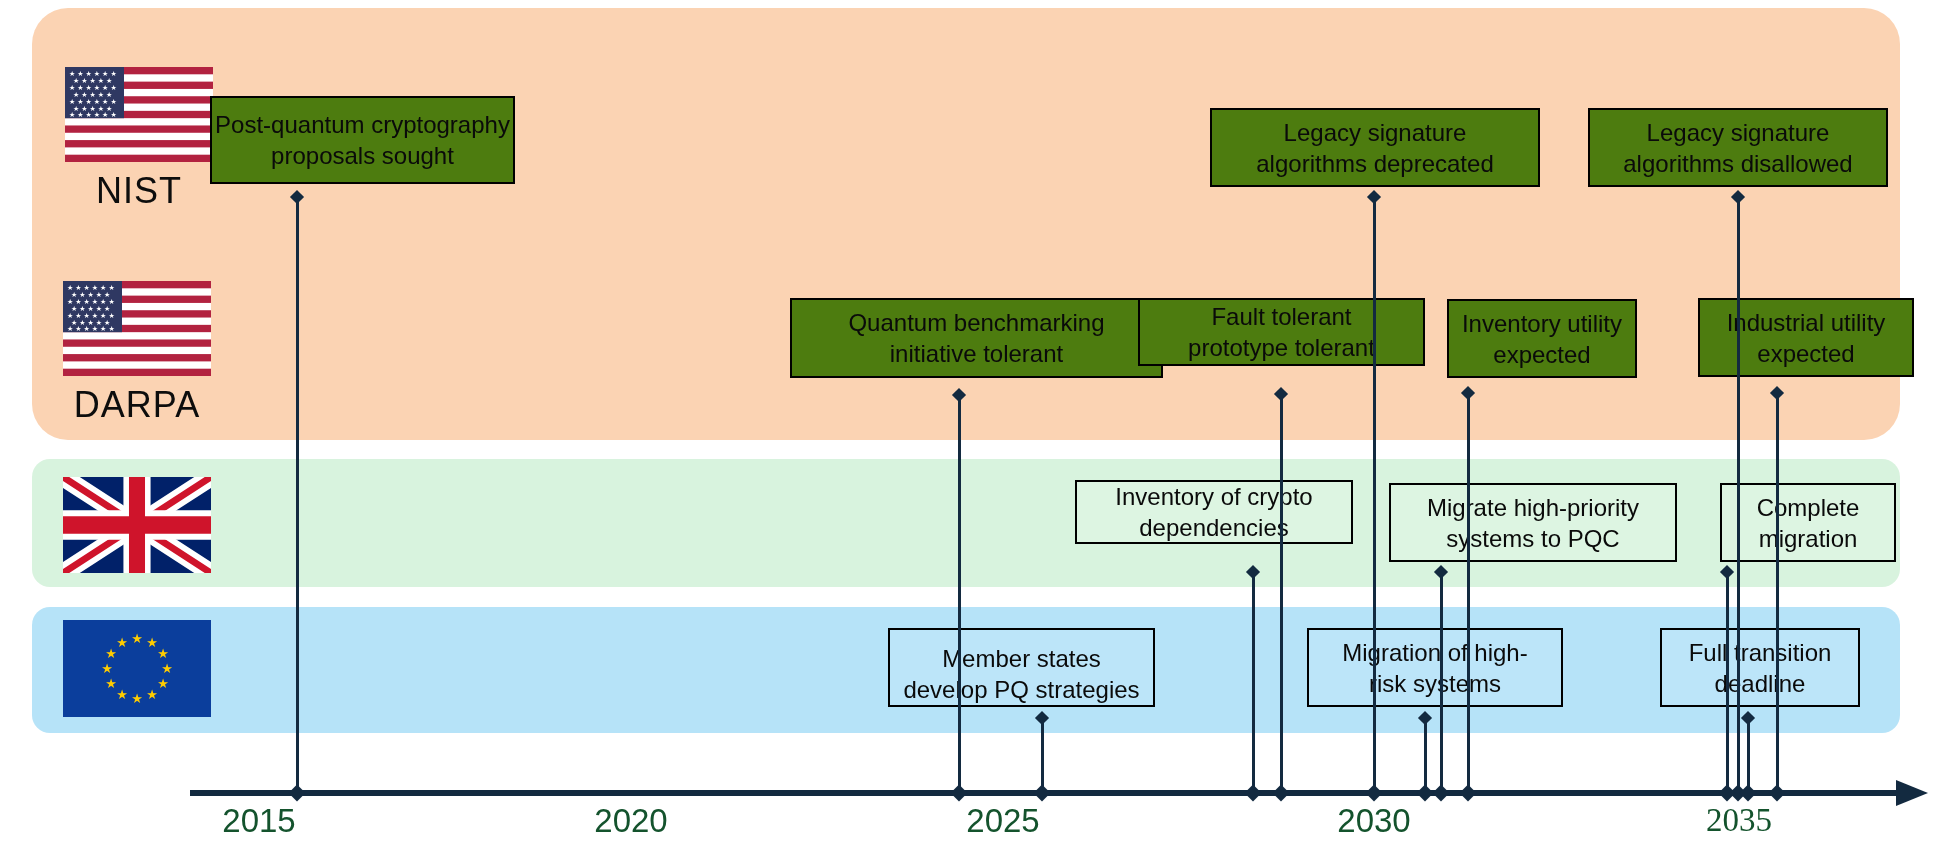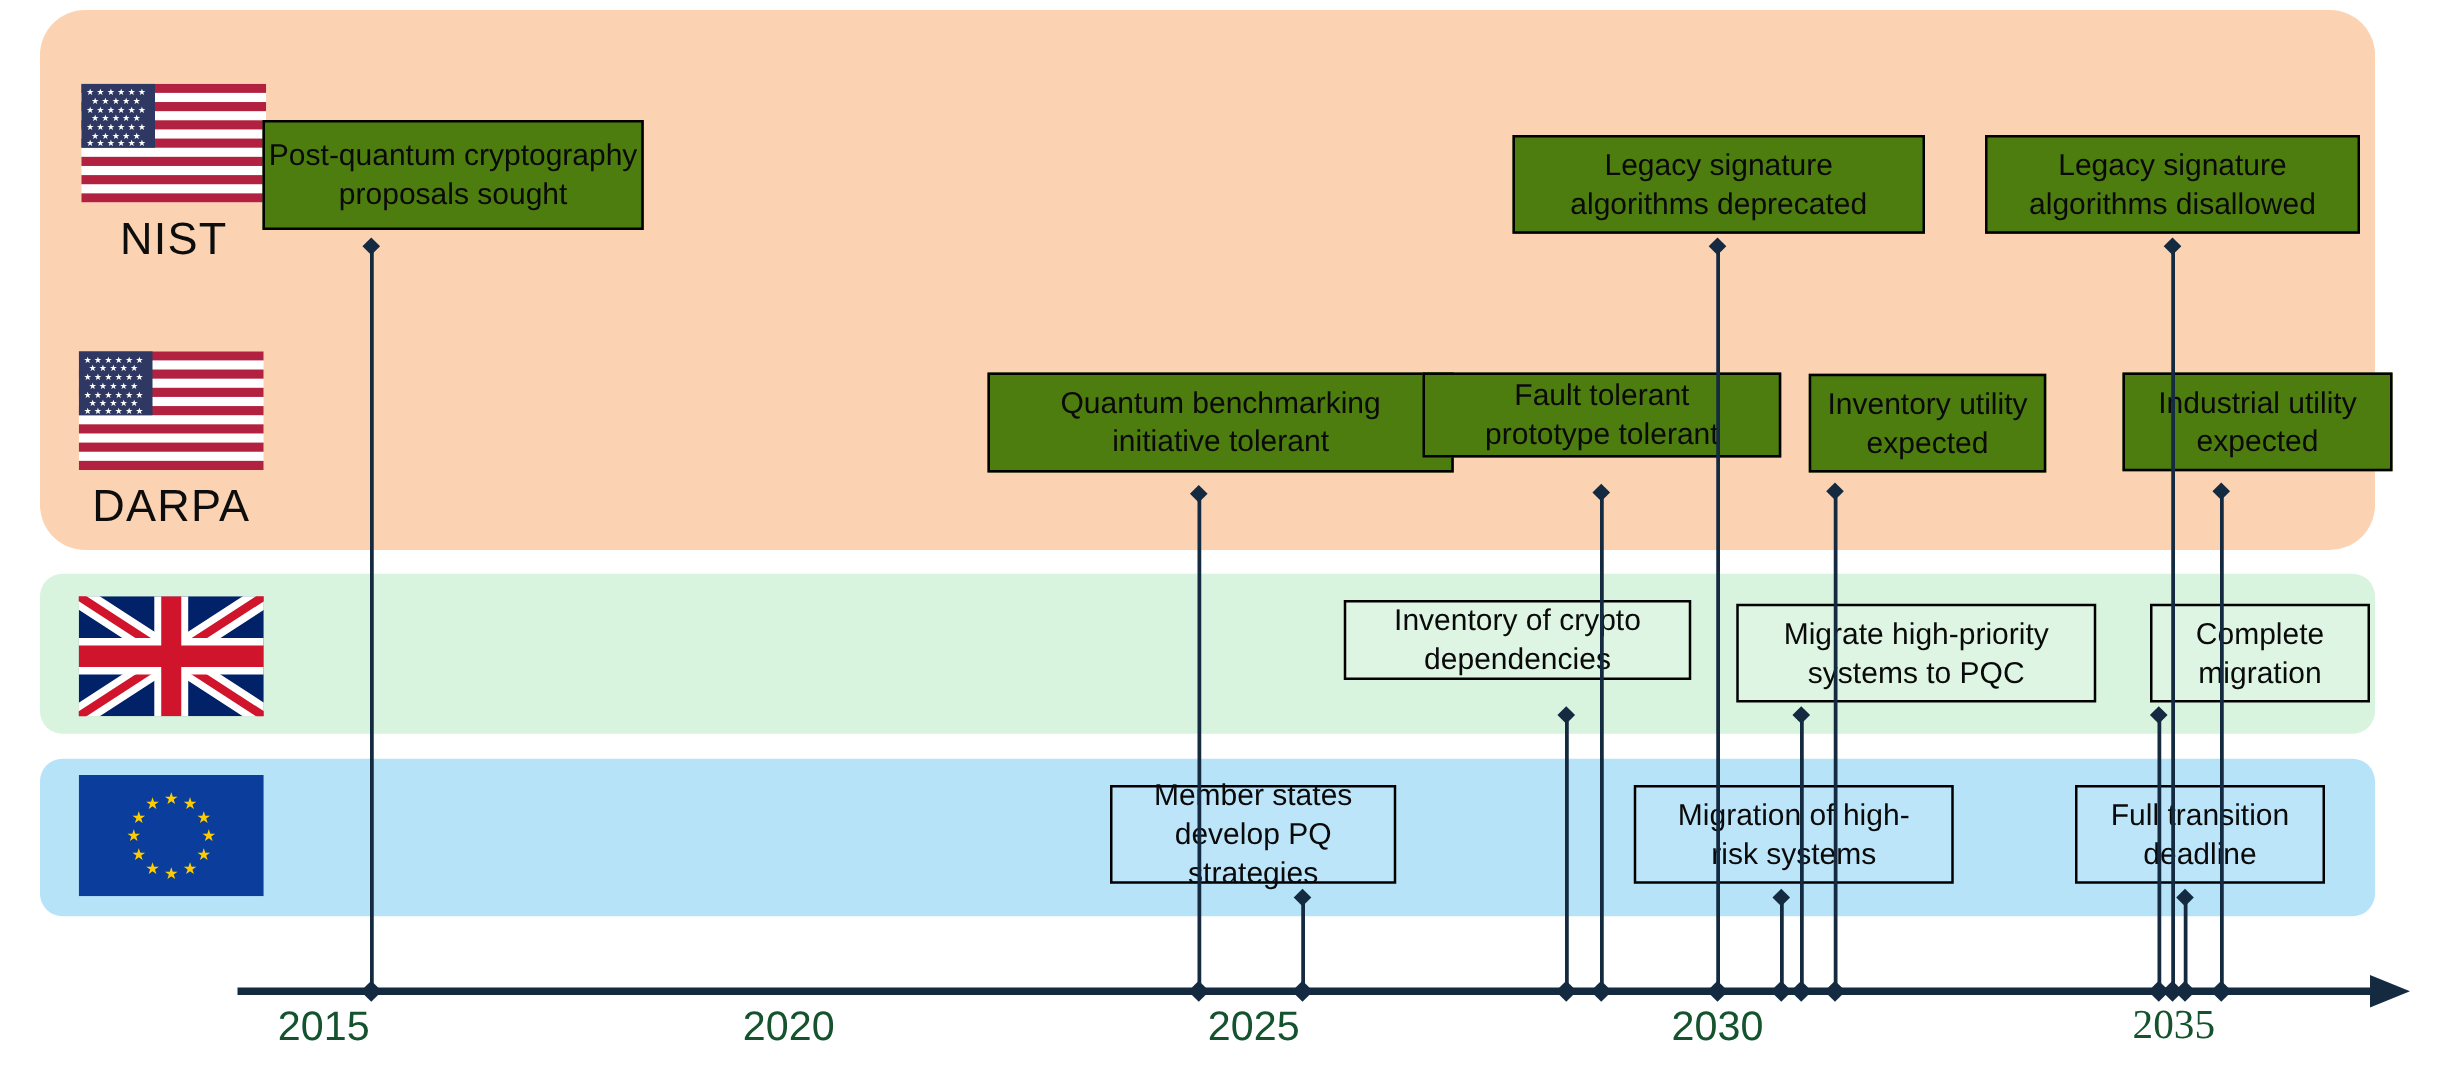--- a/index.html
+++ b/index.html
@@ -206,21 +206,21 @@
     <div class="evbox green" style="left:1704px;top:483px;width:176px;height:79px;margin-left:16px;">
       <div><span>Complete</span><br>
            <span>migration</span></div>
     </div>
     <div class="vline" style="left:1726px;top:572px;height:221px;"></div>
     <div class="dia" style="left:1722px;top:567px;"></div>
     <div class="dia axisd" style="left:1721px;top:787px;"></div>
   </div>
 
   <div>
-    <div class="evbox blue" style="left:888px;top:628px;width:229px;height:79px;">
+    <div class="evbox blue" style="left:888px;top:628px;width:267px;height:79px;align-items:flex-end;">
       <div><span>Member states</span><br>
            <span>develop PQ strategies</span></div>
     </div>
     <div class="vline" style="left:1041px;top:718px;height:75px;"></div>
     <div class="dia" style="left:1037px;top:713px;"></div>
     <div class="dia axisd" style="left:1036px;top:787px;"></div>
   </div>
 
   <div>
     <div class="evbox blue" style="left:1307px;top:628px;width:256px;height:79px;">

